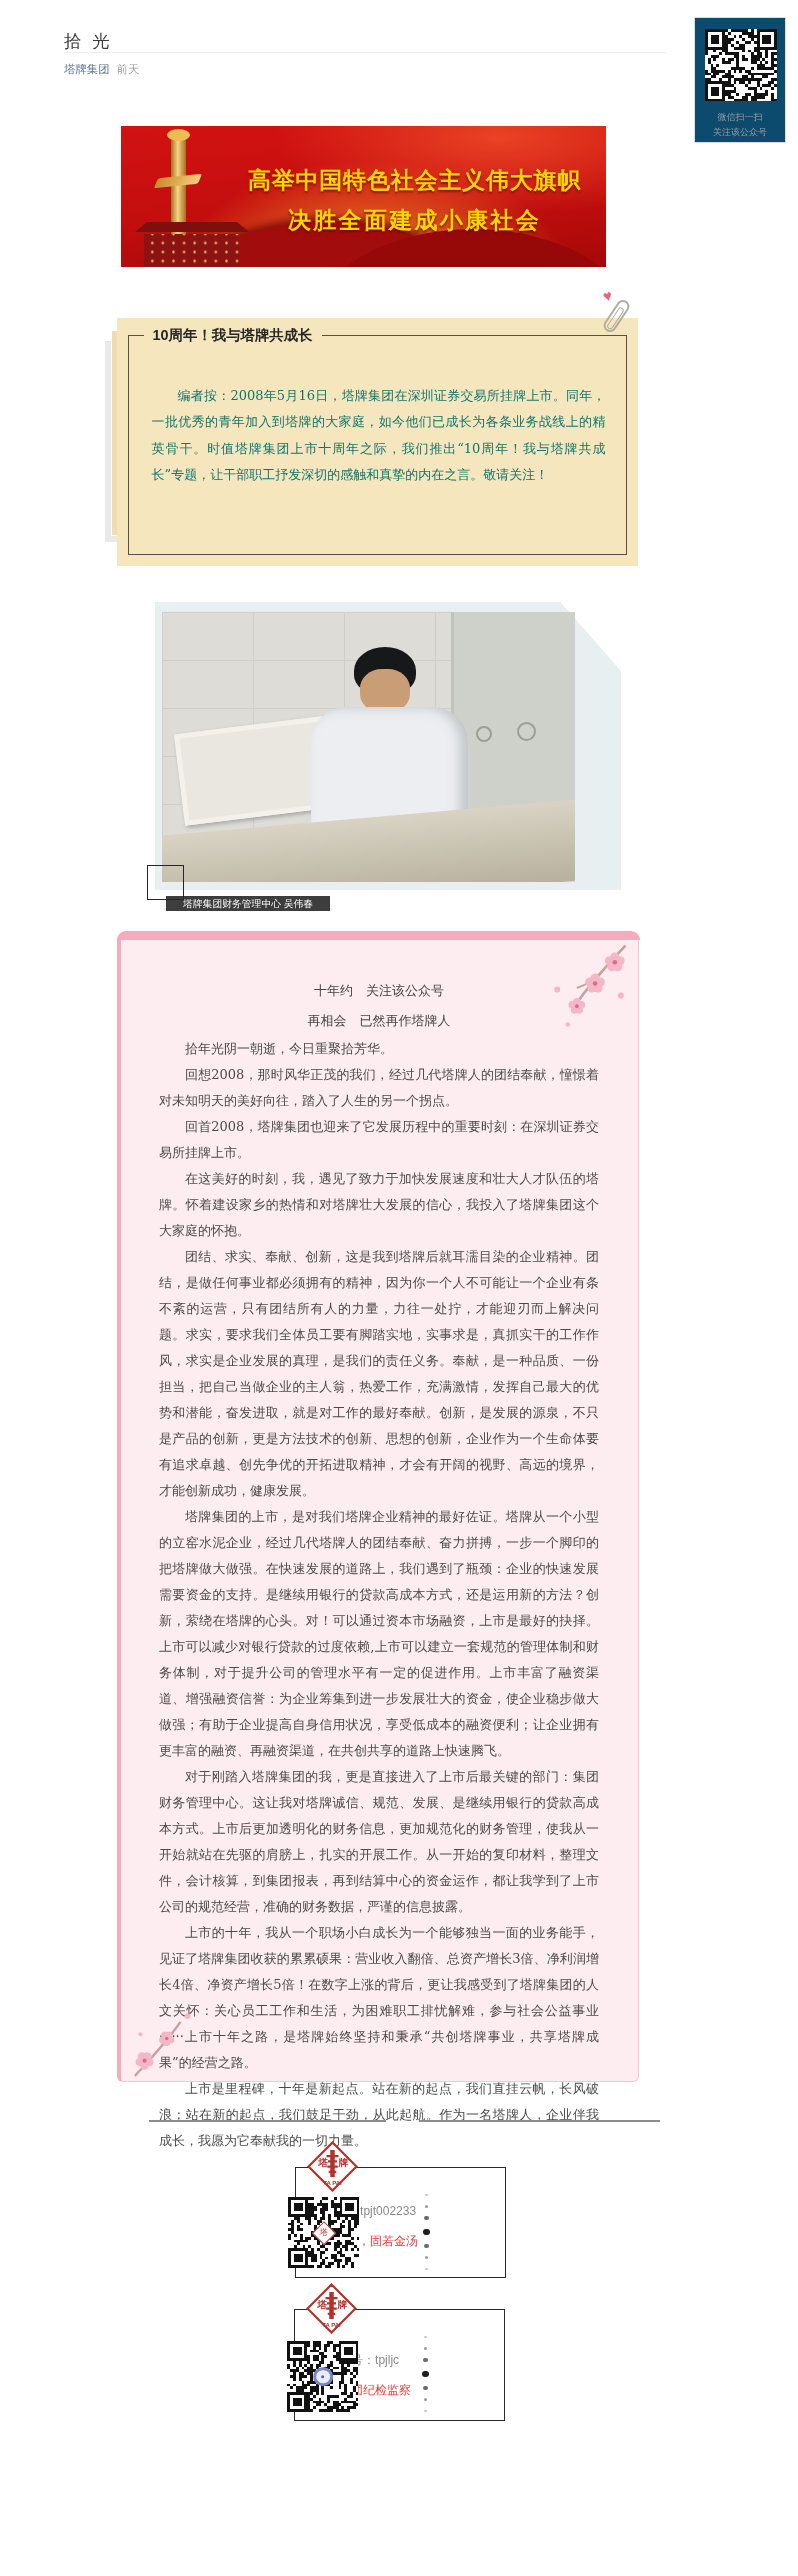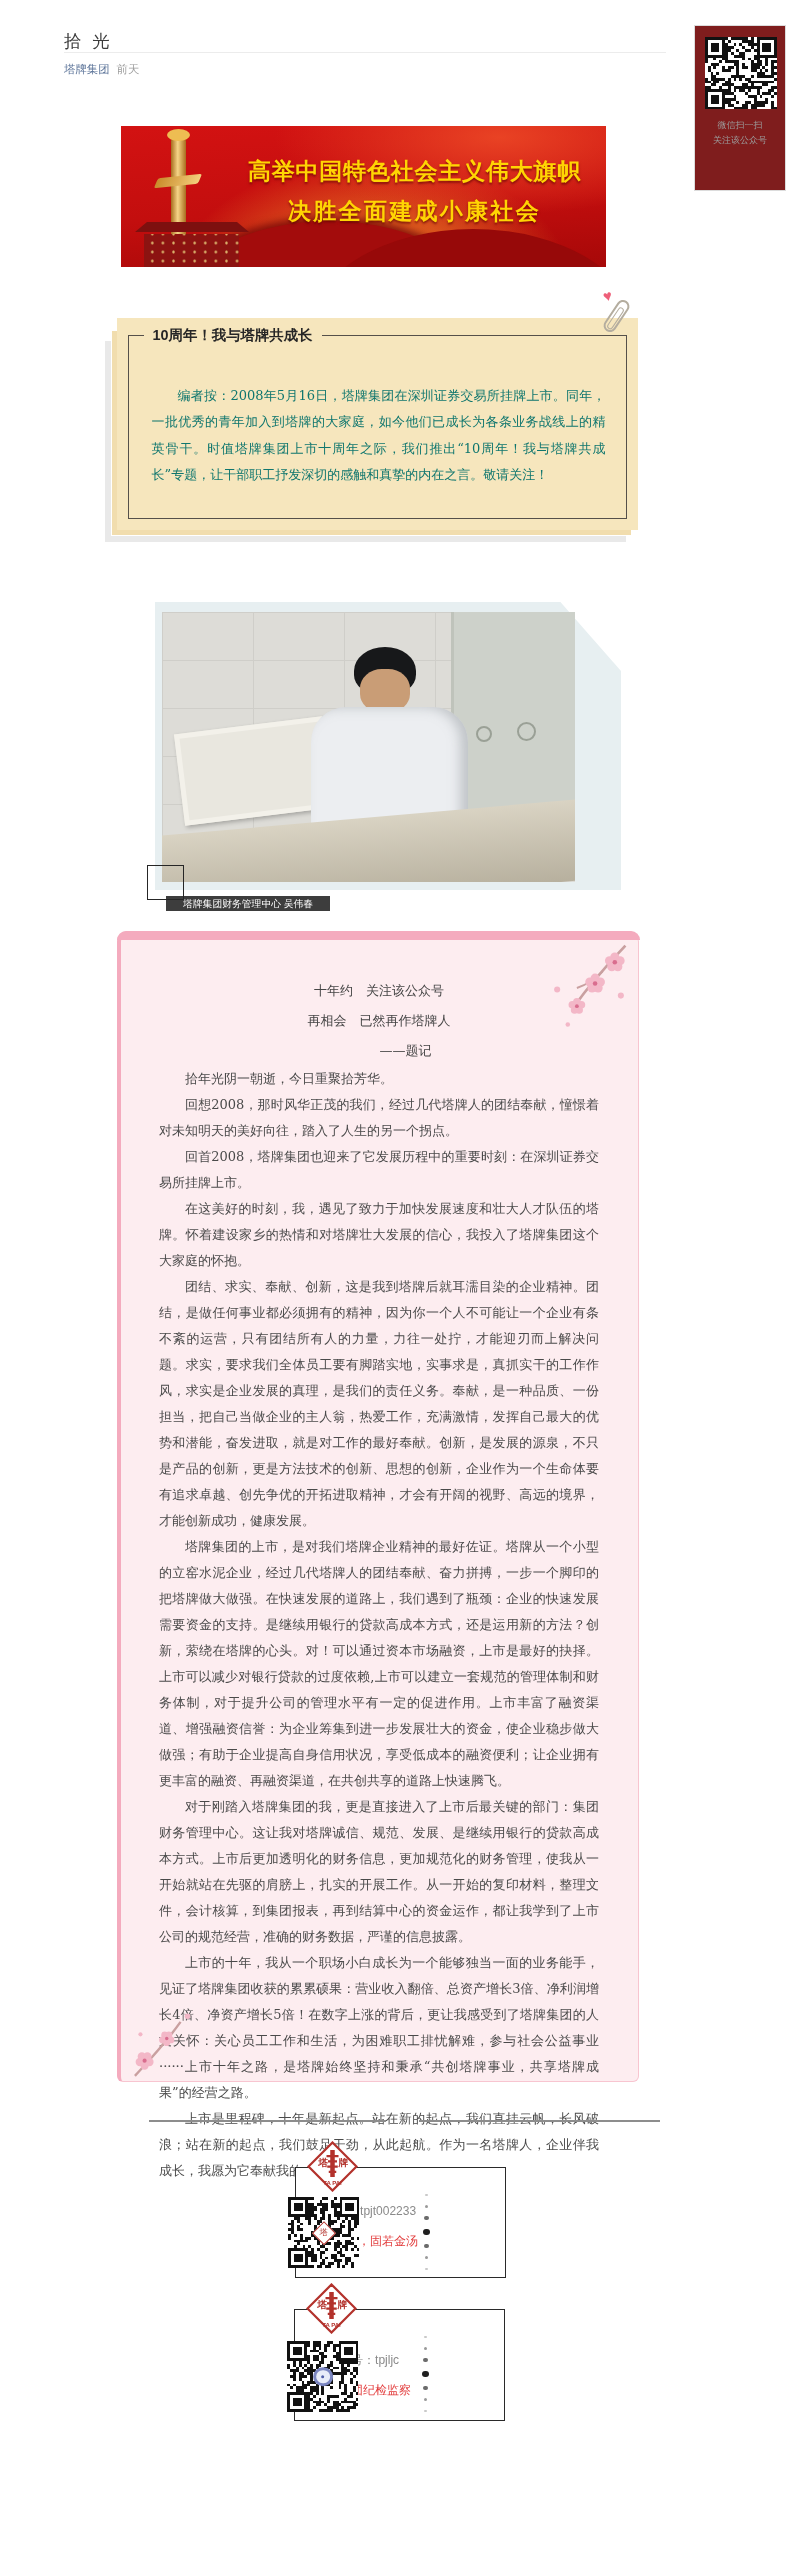--- a/index.html
+++ b/index.html
@@ -9,47 +9,47 @@
   .abs { position:absolute; }
 
   
   .page-title { left:64px; top:16.7px; font-size:17.4px; color:#3c3c3c; letter-spacing:3px; font-weight:400;margin-top:12px; }
   .head-rule { left:64px; top:52px; width:602px; height:0.8px; background:#ececec; }
   .meta { left:64px; top:62px; font-size:11.4px; }
   .account { color:#5c7499; cursor:pointer; }
   .pubtime { color:#9e9e9e; margin-left:7px; }
 
   
-  .side-panel { left:694px; top:25px; width:92px; height:166px; border:0.8px solid #dcdcdc; background:#7f1d1d; }
+  .side-panel { left:694px; top:17px; width:92px; height:126px; border:0.8px solid #dcdcdc; background:#0c4a6e; }
   .side-qr { position:absolute; left:9.8px; top:11.4px; width:72px; height:72px; }
   .side-cap { position:absolute; left:0; top:92px; width:100%; text-align:center; font-size:9px; line-height:15px; color:#9c9c9c; }
 
   
   .banner { left:121px; top:126px; width:485px; height:141px; overflow:hidden;
     background:
       radial-gradient(ellipse at 78% 8%, rgba(236,72,38,.9) 0%, rgba(236,72,38,0) 42%),
       radial-gradient(ellipse at 52% 108%, rgba(255,166,48,.95) 0%, rgba(255,166,48,0) 55%),
       linear-gradient(176deg,#d31212 0%, #c30e0e 55%, #a60808 100%); }
   .banner-arc1 { position:absolute; left:45px; bottom:-155px; width:326px; height:201px; border-radius:50%; background:#a30c0c; box-shadow:0 -4.5px 7.6px rgba(120,8,8,.8); }
   .banner-arc2 { position:absolute; right:-30px; bottom:-163px; width:326px; height:201px; border-radius:50%; background:#970909; }
   .pillar { position:absolute; left:50px; top:10.6px; width:15px; height:115px; background:linear-gradient(90deg,#a86d1e,#f6d587 45%,#a86d1e); border-radius:4.5px 4.5px 1.5px 1.5px; }
   .pillar:before { content:""; position:absolute; left:-3.8px; top:-7.6px; width:23px; height:12px; border-radius:50%; background:#eebd52; }
   .pillar:after { content:""; position:absolute; left:-13.6px; top:39px; width:42px; height:9.8px; background:linear-gradient(90deg,#c98b2a,#f3cf7d); transform:skewX(-28deg) rotate(-6deg); border-radius:2.3px; }
   .gate { position:absolute; left:6px; bottom:0; width:129px; height:45px; }
   .gate .roof { position:absolute; left:7.6px; top:0; width:114px; height:0; border-bottom:10.6px solid #7d100f; border-left:12px solid transparent; border-right:12px solid transparent; }
   .gate .wall { position:absolute; left:16.7px; top:12px; width:95px; height:33px; background:#8c1311;
      background-image:radial-gradient(circle, #d9b06a 1.1px, transparent 1.5px); background-size:10.6px 9px; background-position:3px 4.5px; }
-  .banner-text { position:absolute; left:115px; top:30px; width:357px; text-align:center; color:#ffd503; font-weight:bold; text-shadow:0 1.5px 2.3px rgba(92,0,0,.65); }
+  .banner-text { position:absolute; left:115px; top:39px; width:357px; text-align:center; color:#ffd503; font-weight:bold; text-shadow:0 1.5px 2.3px rgba(92,0,0,.65); }
   .banner-line1 { font-size:23px; letter-spacing:0.8px; }
   .banner-line2 { font-size:23px; margin-top:9px; letter-spacing:2.3px; }
 
   
   .note-shadow2 { left:105px; top:341px; width:521px; height:201px; background:#e9e9e9; }
   .note-shadow1 { left:111px; top:330px; width:521px; height:206px; background:#f1ddae; border:1.5px solid #fff; }
-  .note-box { left:117px; top:318px; width:521px; height:212px; background:#f6e6bd; }
+  .note-box { left:117px; top:318px; width:521px; height:248px; background:#f6e6bd; }
   .note-frame { position:absolute; left:10.6px; right:10.6px; top:16.7px; bottom:10.6px; border:0.8px solid #55504a; }
   .note-title { position:absolute; top:-9.8px; left:15px; background:#f6e6bd; padding:0 9px; font-weight:bold; font-size:14.4px; color:#262626; white-space:nowrap; }
   .note-body { position:absolute; left:23px; right:21px; top:47px; font-family:"DejaVu Serif", serif; font-size:13px; line-height:26.5px; color:#0f766e; text-align:justify; text-indent:2em; }
   .heart { left:603px; top:287px; color:#ee5f79; font-size:15px; transform:rotate(-14deg); z-index:5; }
   .clip { left:610px; top:298px; width:13px; height:36px; border:2.3px solid #b4ad9f; border-radius:6.8px; transform:rotate(34deg); z-index:4; }
   .clip:before { content:""; position:absolute; left:2.3px; top:6px; width:3.8px; height:23px; border:1.5px solid #b4ad9f; border-radius:3px; }
 
   
   .photo-sheet { left:155px; top:602px; width:466px; height:288px; background:#e7eff1;
     clip-path:polygon(0 0, 87% 0, 100% 24%, 100% 100%, 0 100%); }
@@ -820,21 +820,20 @@
           <circle cx="100" cy="72" r="4"></circle>
           <circle cx="30" cy="110" r="3"></circle>
       </g>
     </svg>
 
     <div class="pink-content">
       <div class="poem">
         <p>十年约　关注该公众号</p>
         <p>再相会　已然再作塔牌人</p>
       </div>
-      <p class="epigraph">——题记</p>
       <div class="art">
         <p>拾年光阴一朝逝，今日重聚拾芳华。</p>
         <p>回想2008，那时风华正茂的我们，经过几代塔牌人的团结奉献，憧憬着对未知明天的美好向往，踏入了人生的另一个拐点。</p>
         <p>回首2008，塔牌集团也迎来了它发展历程中的重要时刻：在深圳证券交易所挂牌上市。</p>
         <p>在这美好的时刻，我，遇见了致力于加快发展速度和壮大人才队伍的塔牌。怀着建设家乡的热情和对塔牌壮大发展的信心，我投入了塔牌集团这个大家庭的怀抱。</p>
         <p>团结、求实、奉献、创新，这是我到塔牌后就耳濡目染的企业精神。团结，是做任何事业都必须拥有的精神，因为你一个人不可能让一个企业有条不紊的运营，只有团结所有人的力量，力往一处拧，才能迎刃而上解决问题。求实，要求我们全体员工要有脚踏实地，实事求是，真抓实干的工作作风，求实是企业发展的真理，是我们的责任义务。奉献，是一种品质、一份担当，把自己当做企业的主人翁，热爱工作，充满激情，发挥自己最大的优势和潜能，奋发进取，就是对工作的最好奉献。创新，是发展的源泉，不只是产品的创新，更是方法技术的创新、思想的创新，企业作为一个生命体要有追求卓越、创先争优的开拓进取精神，才会有开阔的视野、高远的境界，才能创新成功，健康发展。</p>
         <p>塔牌集团的上市，是对我们塔牌企业精神的最好佐证。塔牌从一个小型的立窑水泥企业，经过几代塔牌人的团结奉献、奋力拼搏，一步一个脚印的把塔牌做大做强。在快速发展的道路上，我们遇到了瓶颈：企业的快速发展需要资金的支持。是继续用银行的贷款高成本方式，还是运用新的方法？创新，萦绕在塔牌的心头。对！可以通过资本市场融资，上市是最好的抉择。上市可以减少对银行贷款的过度依赖,上市可以建立一套规范的管理体制和财务体制，对于提升公司的管理水平有一定的促进作用。上市丰富了融资渠道、增强融资信誉：为企业筹集到进一步发展壮大的资金，使企业稳步做大做强；有助于企业提高自身信用状况，享受低成本的融资便利；让企业拥有更丰富的融资、再融资渠道，在共创共享的道路上快速腾飞。</p>
         <p>对于刚踏入塔牌集团的我，更是直接进入了上市后最关键的部门：集团财务管理中心。这让我对塔牌诚信、规范、发展、是继续用银行的贷款高成本方式。上市后更加透明化的财务信息，更加规范化的财务管理，使我从一开始就站在先驱的肩膀上，扎实的开展工作。从一开始的复印材料，整理文件，会计核算，到集团报表，再到结算中心的资金运作，都让我学到了上市公司的规范经营，准确的财务数据，严谨的信息披露。</p>
         <p>上市的十年，我从一个职场小白成长为一个能够独当一面的业务能手，见证了塔牌集团收获的累累硕果：营业收入翻倍、总资产增长3倍、净利润增长4倍、净资产增长5倍！在数字上涨的背后，更让我感受到了塔牌集团的人文关怀：关心员工工作和生活，为困难职工排忧解难，参与社会公益事业······上市十年之路，是塔牌始终坚持和秉承“共创塔牌事业，共享塔牌成果”的经营之路。</p>
         <p>上市是里程碑，十年是新起点。站在新的起点，我们直挂云帆，长风破浪；站在新的起点，我们鼓足干劲，从此起航。作为一名塔牌人，企业伴我成长，我愿为它奉献我的一切力量。</p>

